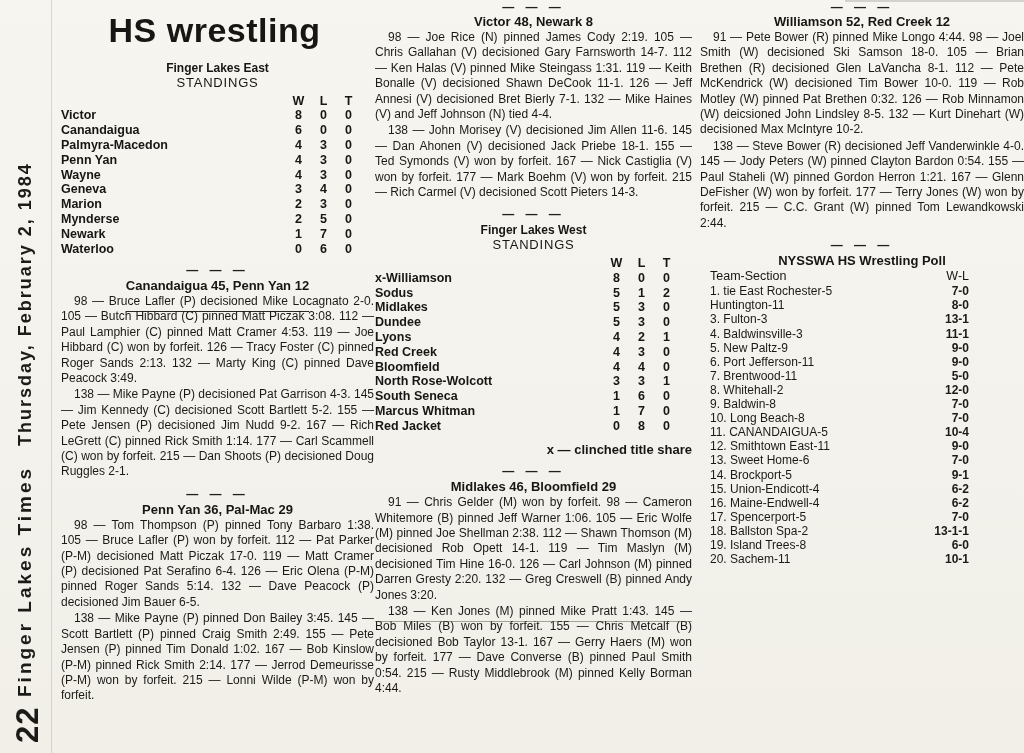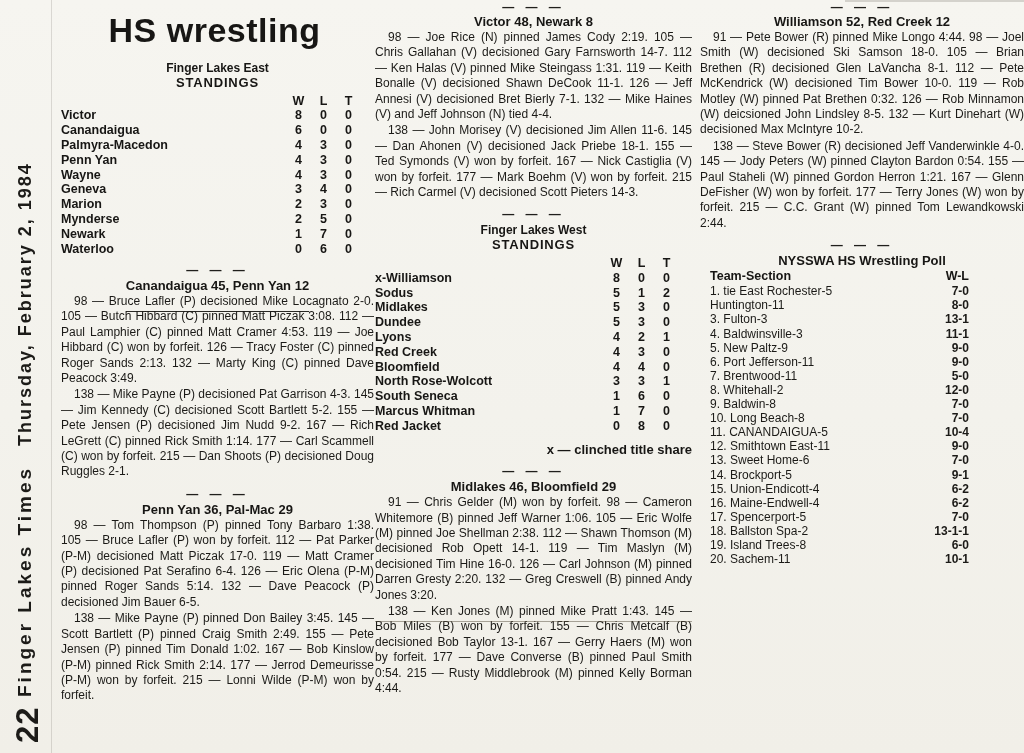--- a/index.html
+++ b/index.html
@@ -18,38 +18,38 @@
   .v-pub  { left:14px; top:697px; font-size:19px; letter-spacing:3px; }
   .v-page { left:10px; top:743px; font-size:31px; letter-spacing:1px; }
 
   .col { position:absolute; top:0; height:753px; overflow:hidden; }
   .col1 { left:61px;  width:313px; }
   .col2 { left:375px; width:317px; }
   .col3 { left:700px; width:324px; }
 
   .headline { font-size:34px; font-weight:bold; text-align:center; margin:11px 6px 0 0; letter-spacing:.5px; }
   .league-head { text-align:center; font-weight:bold; font-size:12px; margin-top:11px; height:14px; }
-  .standings-label { text-align:center; font-weight:bold; font-size:13px; letter-spacing:.8px; height:15px; }
+  .standings-label { text-align:center; font-weight:normal; font-size:13px; letter-spacing:.8px; height:15px; }
 
   .standings { margin-top:4px; font-weight:bold; font-size:12.5px; }
   .st-row, .st-header { display:flex; align-items:center; height:14.8px; padding-right:13px; }
   .st-header { height:14px; }
   .sp { flex:1; }
   .team { flex:1; white-space:nowrap; }
   .num { width:25px; text-align:center; }
   .footnote { font-size:13px; margin-top:9px; height:15px;text-align:right; }
 
   .divider { text-align:center; font-weight:bold; font-size:12px; letter-spacing:4px; margin-top:7px; height:14px; color:#201f1c; }
   .divider.first { margin-top:0; height:13px; }
   .art-heading { text-align:center; font-weight:bold; font-size:13px; height:15px; margin-top:1px; white-space:nowrap; }
   .art-heading .u { border-bottom:1.5px solid #2a2925; padding-bottom:18px; }
   .art-p { font-size:12px; line-height:15.4px; text-align:justify; text-indent:13px; margin:1px 0 0 0; color:#1b1a17; }
 
   .poll-title { text-align:center; font-weight:bold; font-size:13px; height:15px; margin-top:1px; }
-  .poll-header { display:flex; justify-content:space-between; font-weight:bold; font-size:12.5px; padding:1px 55px 0 10px; height:15px; }
+  .poll-header { display:flex; justify-content:space-between; font-weight:normal; font-size:12.5px; padding:1px 55px 0 10px; height:15px; }
   .poll-row { display:flex; justify-content:space-between; font-size:12px; height:14.1px; padding:0 55px 0 10px; color:#1b1a17; }
   .poll-row .rec { font-weight:bold; }
 
   .crease { position:absolute; left:375px; top:621px; width:317px; height:1px; background:rgba(90,82,66,.5); }
   .smudge { position:absolute; left:845px; top:0; width:179px; height:2px; background:rgba(60,55,45,.18); }
 </style>
 </head>
 <body>
 
 <div class="page">

